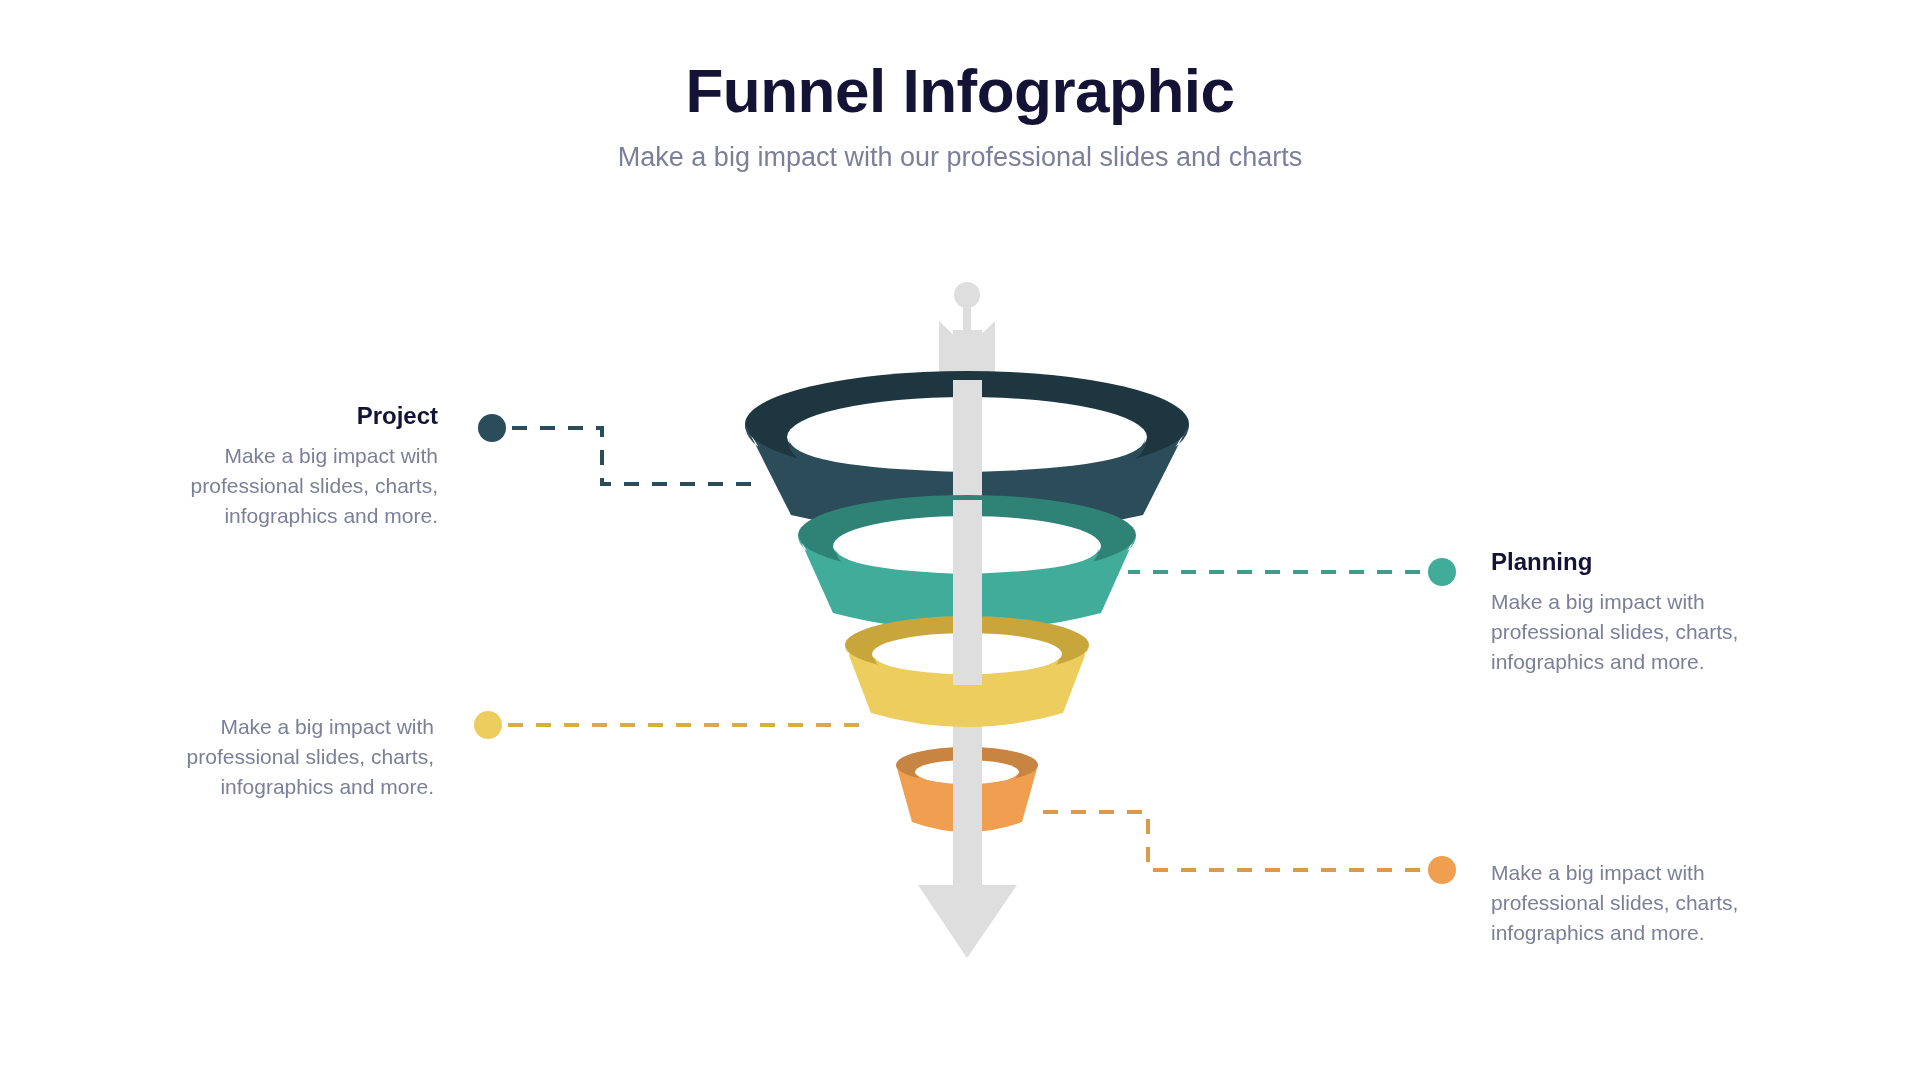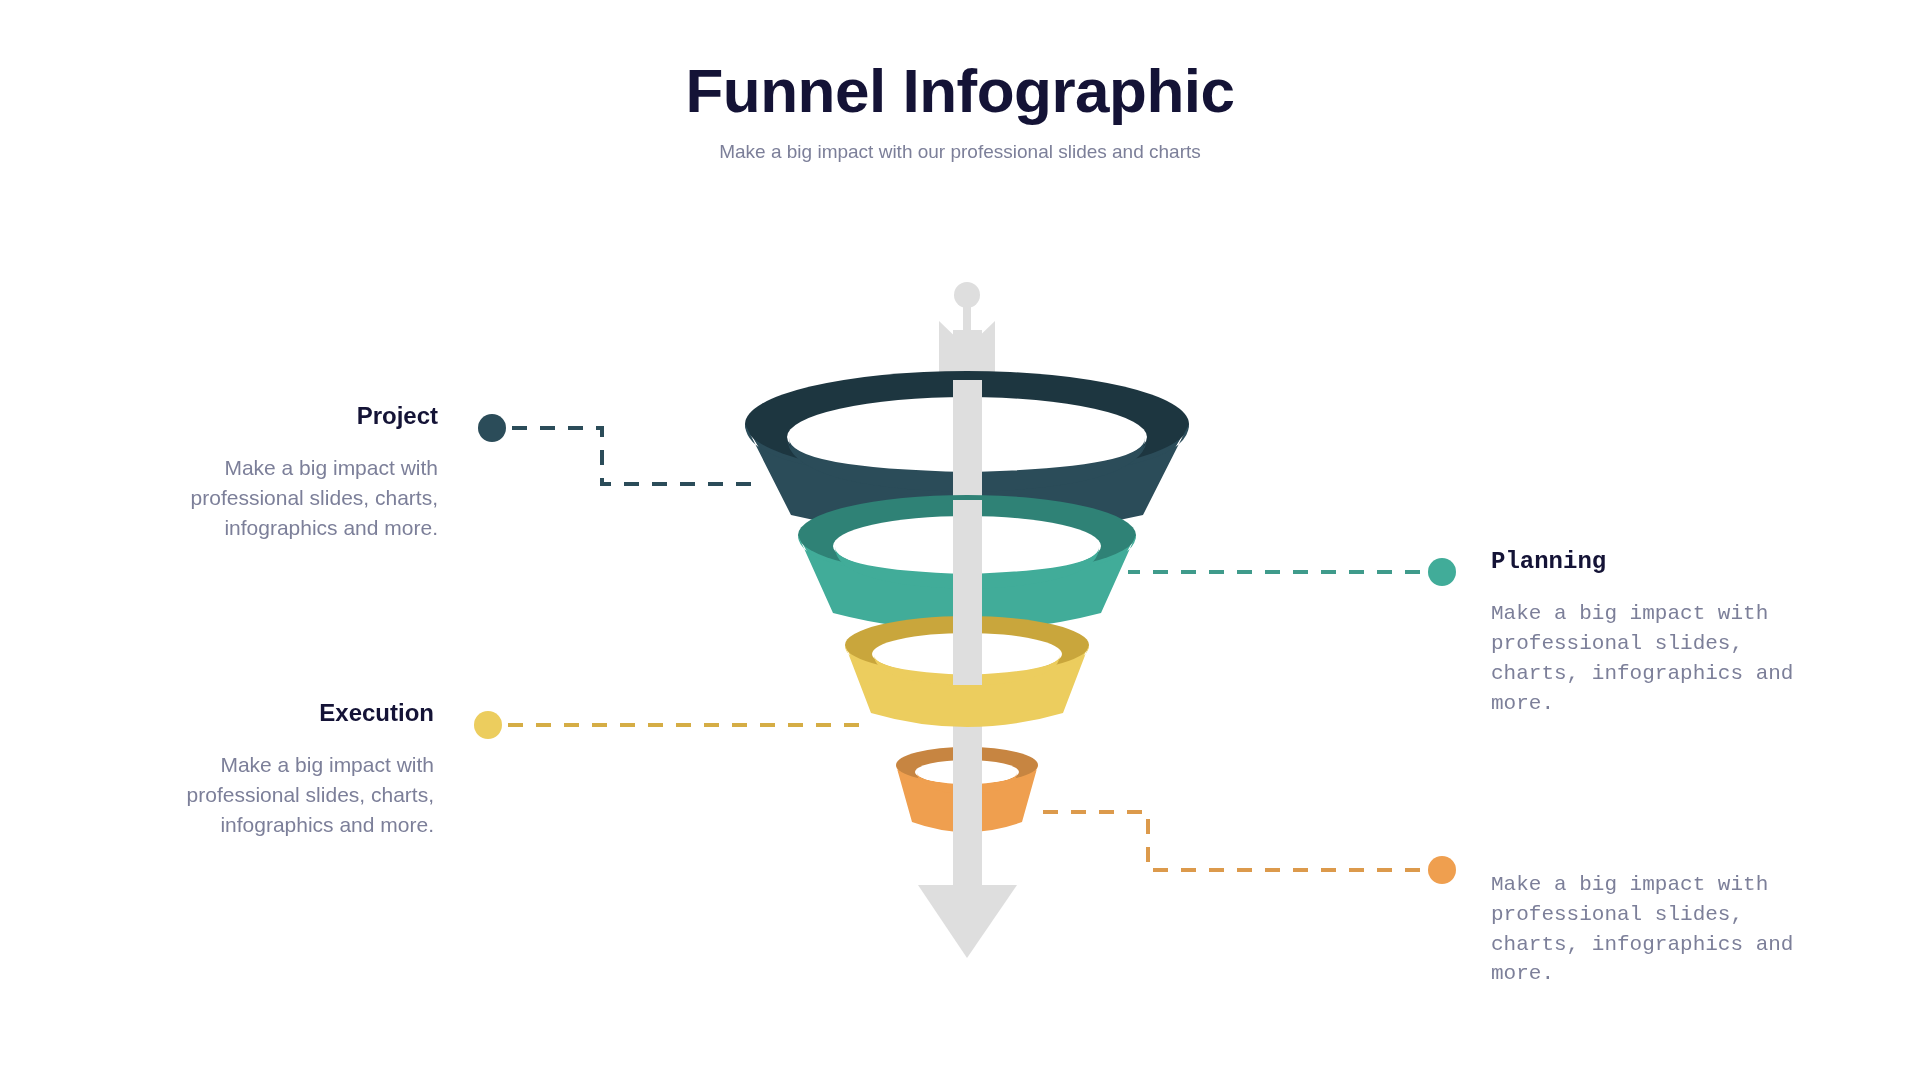--- a/index.html
+++ b/index.html
@@ -31,48 +31,48 @@
   }
   .title {
     font-size: 62px;
     font-weight: 700;
     color: #141336;
     letter-spacing: -0.5px;
     line-height: 1.06;
     margin: 0;
   }
   .subtitle {
-    font-size: 19px;
+    font-size: 27px;
     font-weight: 400;
     color: #7c7f99;
     margin: 16px 0 0 0;
     line-height: 1.3;
   }
 
   
   .label-block {
     position: absolute;
     width: 310px;
   }
   .label-block.left  { text-align: right; }
-  .label-block.right { text-align: left; font-family: Liberation Mono, monospace;  }
+  .label-block.right { text-align: left;  }
 
   .lab-title {
     font-size: 24px;
     font-weight: 700;
     color: #141336;
     line-height: 1.1;
     white-space: nowrap;
   }
   .lab-desc {
     font-size: 21px;
     font-weight: 400;
     color: #7c7f99;
     line-height: 1.42;
-    margin-top: 24px;
+    margin-top: 12px;
   }
 
   
   .dot {
     position: absolute;
     width: 28px;
     height: 28px;
     border-radius: 50%;
   }
 
@@ -193,21 +193,20 @@
     <div class="lab-title">Project</div>
     <div class="lab-desc">Make a big impact with professional slides, charts, infographics and more.</div>
   </div>
 
   <div class="label-block right" style="left:1491px; top:549px;">
     <div class="lab-title">Planning</div>
     <div class="lab-desc">Make a big impact with professional slides, charts, infographics and more.</div>
   </div>
 
   <div class="label-block left" style="left:124px; top:700px;">
-    <div class="lab-title">Execution</div>
     <div class="lab-desc">Make a big impact with professional slides, charts, infographics and more.</div>
   </div>
 
   <div class="label-block right" style="left:1491px; top:846px;">
     <div class="lab-desc">Make a big impact with professional slides, charts, infographics and more.</div>
   </div>
 
 </div>
 
 </body></html>

